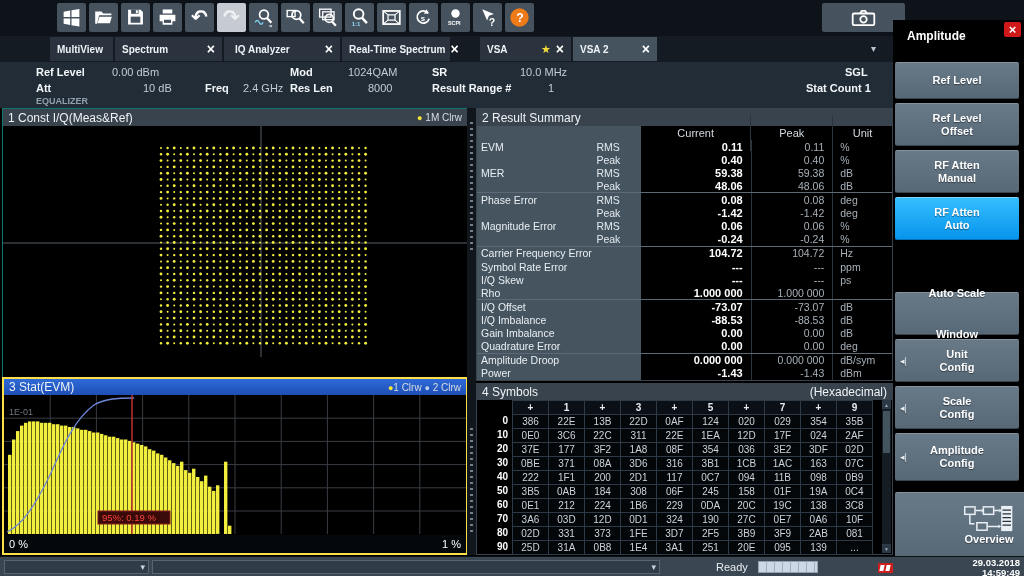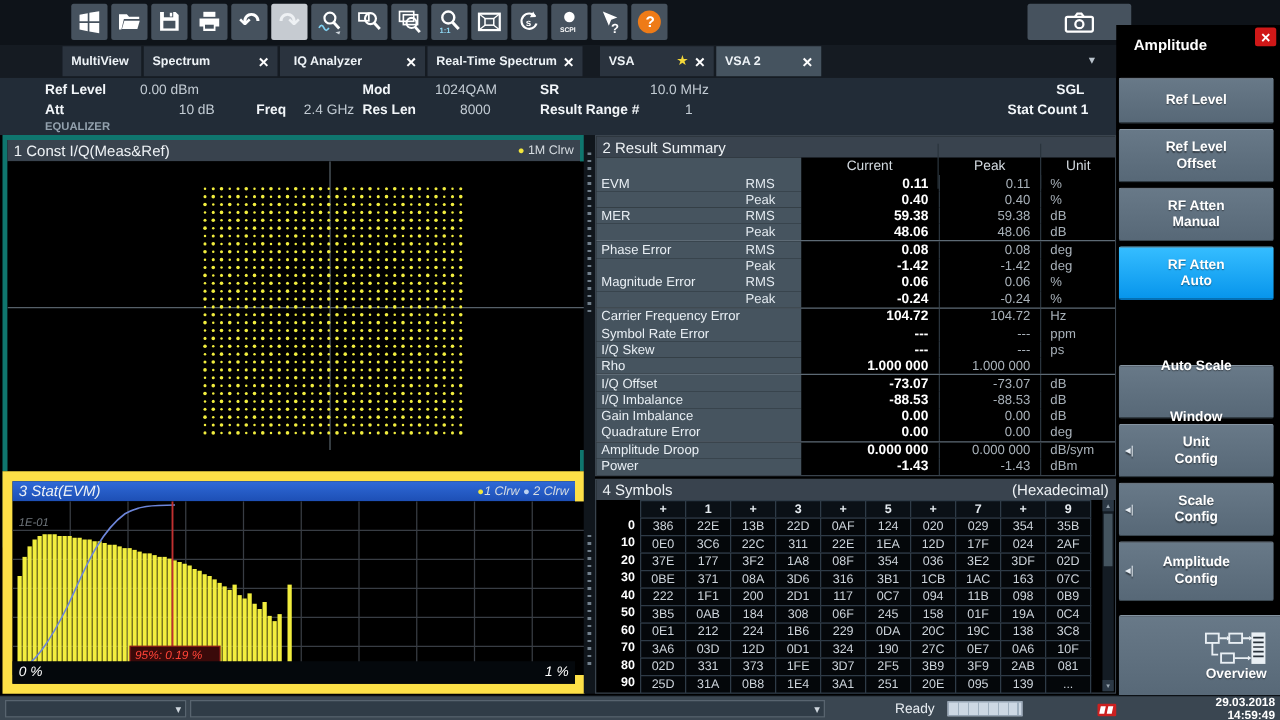--- a/index.html
+++ b/index.html
@@ -30,22 +30,22 @@
   
   .win{position:absolute;background:#000;box-sizing:border-box;}
   .whead{height:17px;background:#39434e;display:flex;align-items:center;padding:0 5px;box-sizing:border-box;}
   .whead .wtitle{font-size:12px;color:#eef2f5;flex:1;white-space:nowrap;}
   .whead .wtrace{font-size:10px;color:#d7dde2;white-space:nowrap;}
   .dot{font-size:9px;}
   .dot.y{color:#f2e63c;} .dot.b{color:#bcd2f0;}
   .axis{position:absolute;left:0;right:0;bottom:0;height:18px;background:#10151b;
     display:flex;justify-content:space-between;align-items:center;padding:0 5px;box-sizing:border-box;}
   .axis span{font-size:11px;color:#ccd4db;}
-  #win-const{left:2px;top:108px;width:466px;height:330px;border:4px solid #0f766e;}
-  #win-stat{left:2px;top:377px;width:466px;height:178px;border:8px solid #fde047;font-style:italic;}
+  #win-const{left:2px;top:108px;width:466px;height:330px;border:1px solid #0f766e;}
+  #win-stat{left:2px;top:377px;width:466px;height:178px;border:2px solid #fde047;}
   #win-stat .whead{height:16px;background:linear-gradient(180deg,#2f6ad8,#1d4fb5);}
   #win-summary{left:476px;top:108px;width:417px;height:273px;border:1px solid #39434d;}
   #win-symbols{left:476px;top:383px;width:417px;height:172px;border:1px solid #39434d;}
   #win-symbols .whead{height:16px;}
   .plot{position:absolute;left:0;top:17px;right:0;bottom:18px;}
   #win-stat .plot{top:16px;}
   
   .splitter{position:absolute;left:467px;top:108px;width:9px;height:447px;background:#10161c;}
   .grip{position:absolute;left:3px;width:3px;background:repeating-linear-gradient(180deg,#72808c 0 2px,transparent 2px 6px);}
   
@@ -220,21 +220,21 @@
         </svg>
       </div>
       <div class="tab" style="left: 115px; width: 107px;">
         <span class="tlabel">Spectrum</span>
         <span class="tclose">×</span>
       </div>
       <div class="tab" style="left: 224px; width: 116px; padding-left: 11px;">
         <span class="tlabel">IQ Analyzer</span>
         <span class="tclose">×</span>
       </div>
-      <div class="tab" style="left: 342px; width: 124px;">
+      <div class="tab" style="left: 342px; width: 108px;">
         <span class="tlabel">Real-Time Spectrum</span>
         <span class="tclose">×</span>
       </div>
       <div class="tab" style="left: 480px; width: 91px;">
         <span class="tlabel">VSA</span>
         <span class="tstar">★</span>
         <span class="tclose">×</span>
       </div>
       <div class="tab active" style="left: 573px; width: 84px;">
         <span class="tlabel">VSA 2</span>

